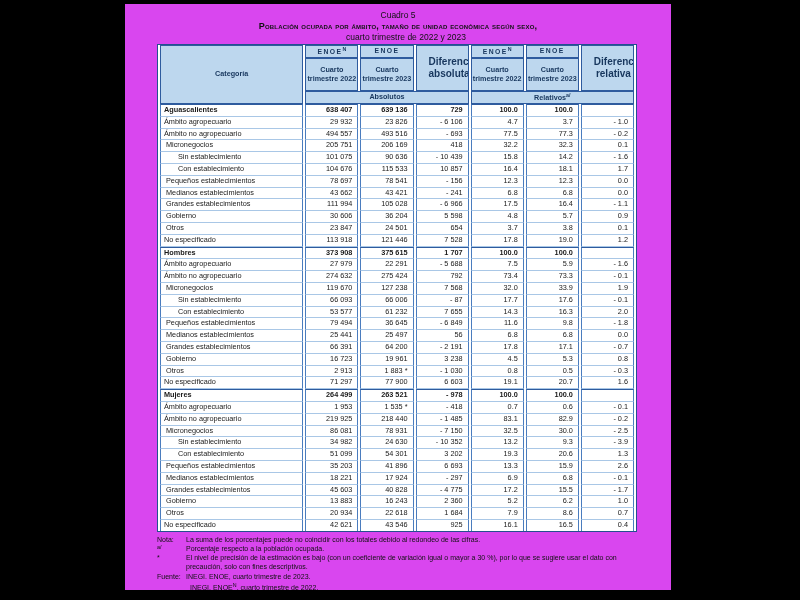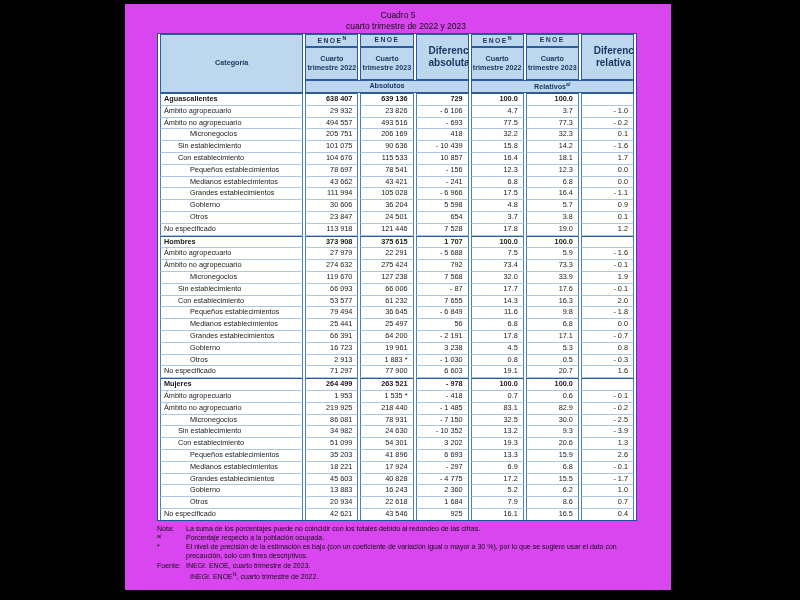--- a/index.html
+++ b/index.html
@@ -36,37 +36,38 @@
   sup{font-size:5.3px;letter-spacing:0;}
   td{
     border-left:1px solid #4a7cbe;border-right:1px solid #4a7cbe;
     border-bottom:1px solid #a9c7e6;
     font-size:7.3px;color:#1a1a1a;padding:0;height:10.8px;line-height:10.8px;
     white-space:nowrap;overflow:hidden;background:#fff;vertical-align:middle;
   }
   td.num{text-align:right;padding-right:5px;}
   td.lbl{text-align:left;margin-top:36px;}
   .ind0{padding-left:3px;}
-  .ind1{padding-left:29px;}
+  .ind1{padding-left:5px;}
   .ind2{padding-left:17px;}
   tr.section td{font-weight:bold;border-top:1px solid #2e5b9e;}
   tr:last-child td{border-bottom:none;}
 
   .notes{margin:3px 0 0 32px;width:492px;font-size:7px;line-height:9.2px;color:#111;}
   .note-row{display:flex;align-items:flex-start;}
   .note-label{flex:0 0 29px;width:29px;}
   .note-label.suplbl{font-size:5.5px;position:relative;top:-1px;}
   .note-text{flex:1;}
   .fuente2-text{padding-left:4px;}
 </style>
 </head>
 <body>
 
 <div class="page">
   <div class="caption">Cuadro 5</div>
+  <div class="title">Población ocupada por ámbito, tamaño de unidad económica según sexo,</div>
   <div class="subtitle">cuarto trimestre de 2022 y 2023</div>
 
   <div class="table-wrap">
     <table>
       <colgroup>
         <col style="width:143px">
           <col style="width:53px">
           <col style="width:53px">
         <col style="width:53px">
           <col style="width:53px">

